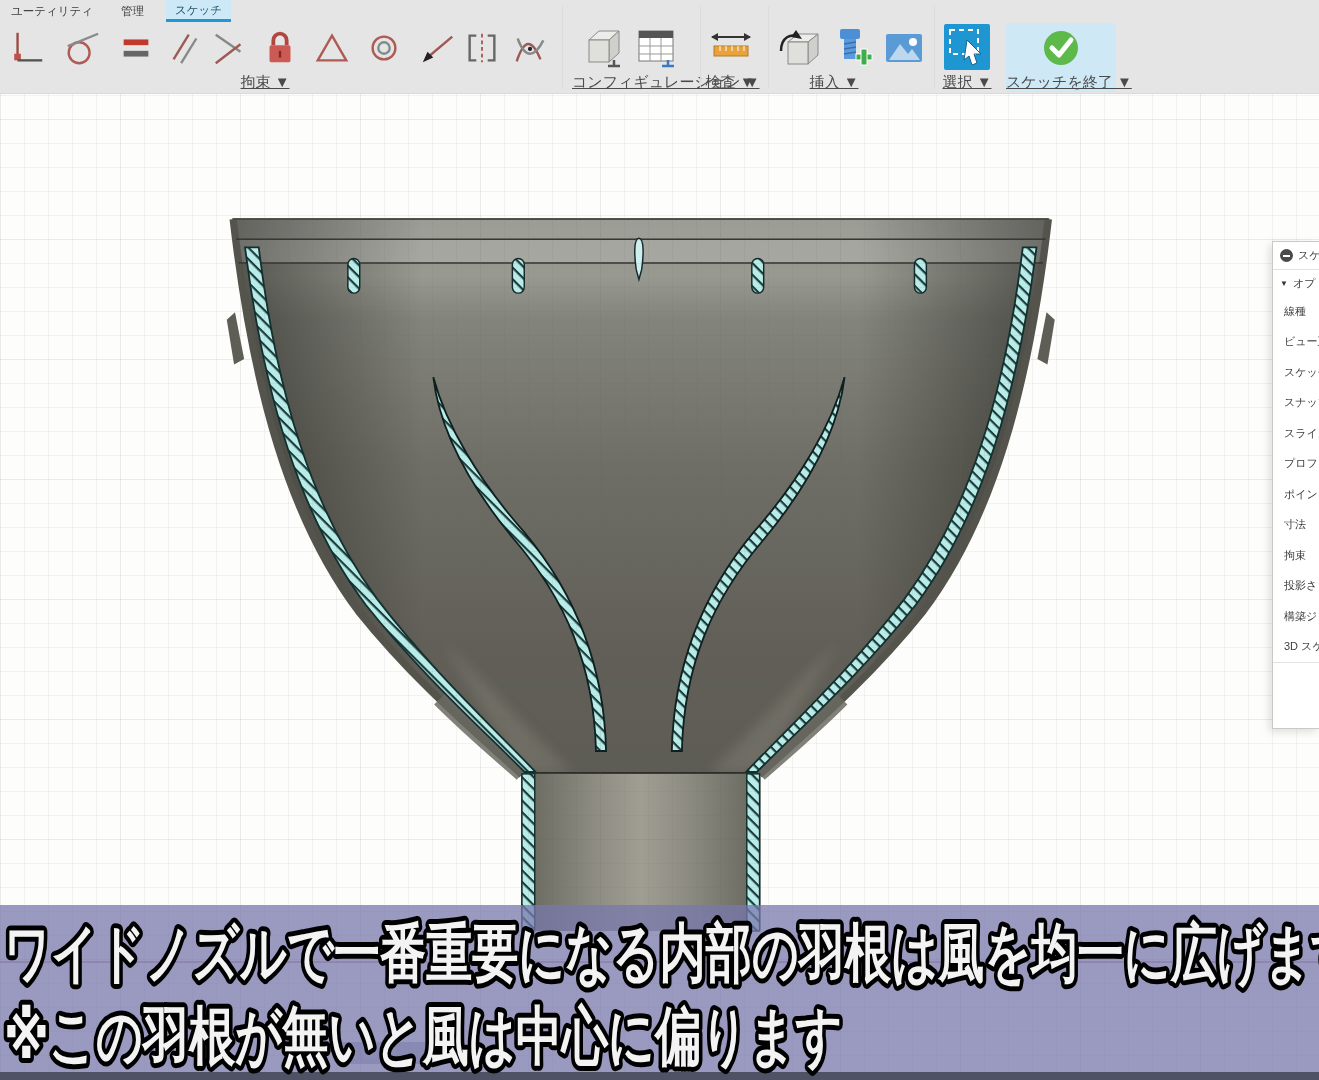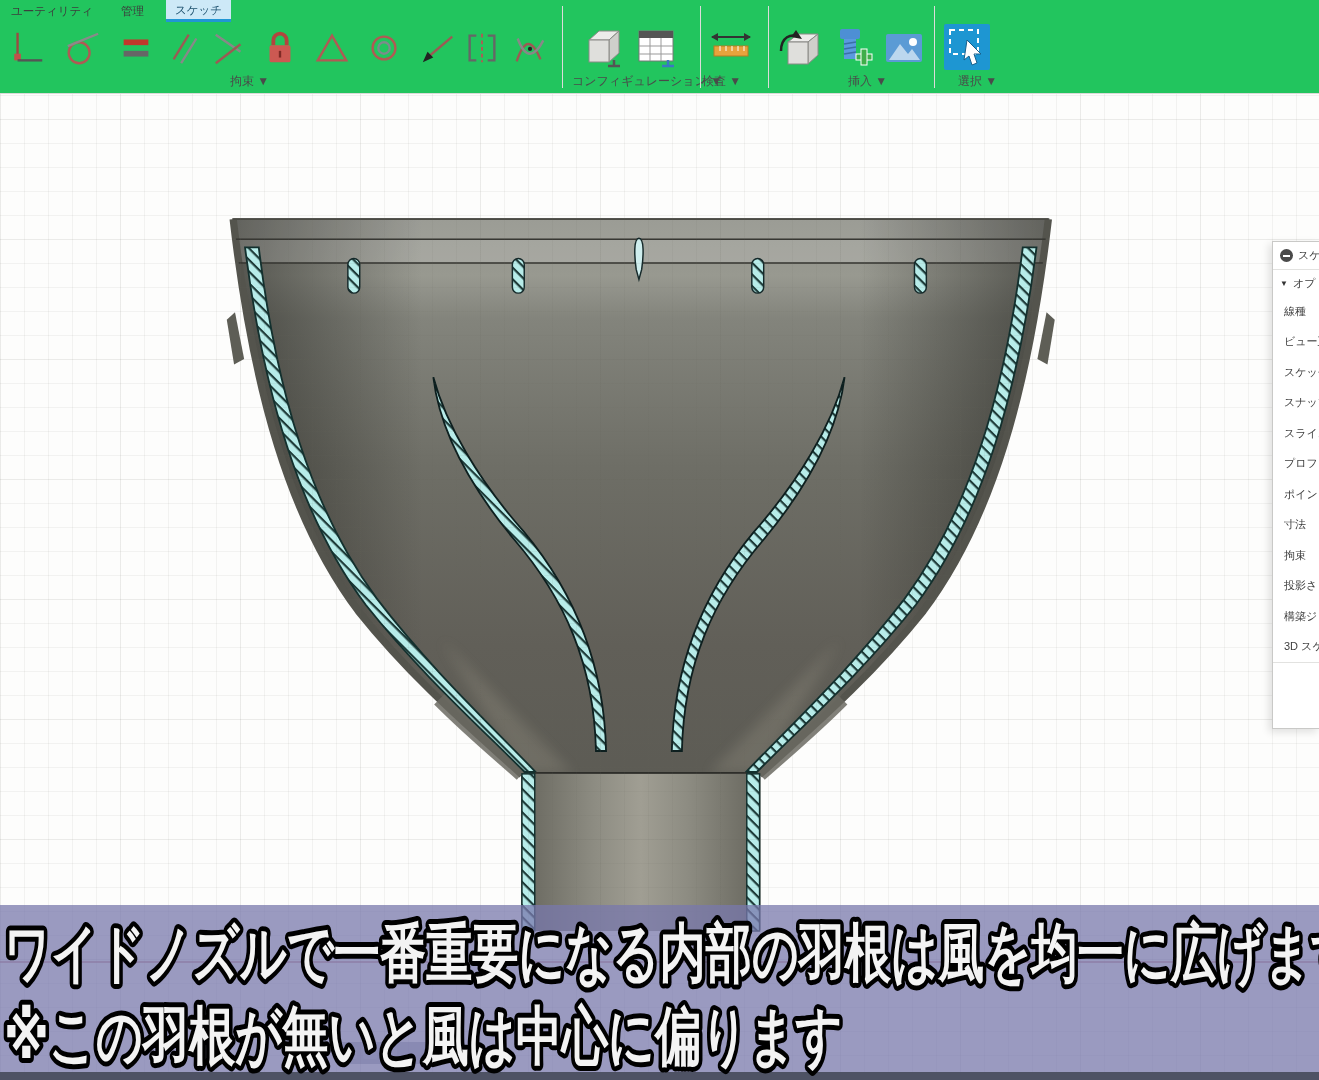--- a/index.html
+++ b/index.html
@@ -1,26 +1,26 @@
 <!DOCTYPE html>
 <html><head>
 <meta charset="utf-8">
 <style>
   html,body{margin:0;padding:0;background:#ddd;}
   .app{position:relative;width:1319px;height:1080px;overflow:hidden;background:#fdfdfc;
        font-family:"Liberation Sans","DejaVu Sans",sans-serif;-webkit-font-smoothing:antialiased;}
   
-  .topbar{position:absolute;left:0;top:0;width:1319px;height:93px;background:#22c55e;
+  .topbar{position:absolute;left:0;top:0;width:1319px;height:93px;background:#e5e5e5;
           border-bottom:1px solid #dadad8;z-index:50;}
   .tab{position:absolute;top:0;height:22px;line-height:22px;font-size:11.5px;color:#3c3c3c;
        padding:0 9px;white-space:nowrap;}
   .tab.active{background:#cde9f7;color:#1d516e;border-bottom:3px solid #2196d4;height:19px;line-height:20px;}
   .tbtn{position:absolute;top:26px;width:40px;height:44px;display:flex;align-items:center;justify-content:center;}
   .tbtn.big{width:50px;height:48px;top:24px;}
-  .glabel{position:absolute;top:73px;height:15px;font-size:12px;color:#4a4a4a;text-align:left;white-space:nowrap;}
+  .glabel{position:absolute;top:73px;height:15px;font-size:15px;color:#4a4a4a;text-align:center;white-space:nowrap;text-decoration:underline;}
   .tdiv{position:absolute;top:6px;width:1px;height:82px;background:#dcdcda;}
   .finish-tile{position:absolute;left:1006px;top:23px;width:110px;height:69px;background:#cfe8f6;}
   .finish-tile .glabel{position:absolute;left:0;top:50px;width:110px;}
   .sel-tile{background:#1e96d2;border-radius:2px;}
   
   .canvas{position:absolute;left:0;top:93px;width:1319px;height:987px;background:#fdfdfc;z-index:1;}
   .model-svg{position:absolute;left:0;top:0;z-index:2;}
   .grid-overlay{position:absolute;left:0;top:0;width:1319px;height:987px;z-index:3;pointer-events:none;
     background-image:
       repeating-linear-gradient(0deg, rgba(100,100,90,0.07) 0 1px, transparent 1px 24px),
@@ -194,32 +194,39 @@
         <rect x="32" y="24" width="6" height="16" fill="#3fae49" stroke="#fff"></rect>
       </svg>
     </div>
     <div class="tbtn big" style="left:880px;width:48px">
       <svg width="44" height="44" viewBox="0 0 44 44">
         <rect x="4" y="8" width="36" height="28" rx="2" fill="#5b9bd5"></rect>
         <circle cx="31" cy="16" r="4" fill="#fefefe"></circle>
         <polygon points="7,34 18,18 26,28 30,23 38,34" fill="#bcd7ee"></polygon>
       </svg>
     </div>
-    <div class="glabel" style="left:848px;width:64px">挿入 ▼</div>
+    <div class="glabel" style="left:802px;width:64px">挿入 ▼</div>
 
     <div class="tdiv" style="left:934px"></div>
 
     <div class="tbtn big sel-tile" style="left:944px;width:46px;height:46px">
       <svg width="44" height="44" viewBox="0 0 44 44">
         <rect x="5" y="5" width="28" height="24" fill="none" stroke="#fff" stroke-width="2" stroke-dasharray="5 4"></rect>
         <polygon points="22,15 36,29 29,29 32,38 27,40 24,31 19,35" fill="#fff" stroke="#18608c"></polygon>
       </svg>
     </div>
-    <div class="glabel" style="left:958px;width:58px">選択 ▼</div>
-
+    <div class="glabel" style="left:938px;width:58px">選択 ▼</div>
+
+    <div class="finish-tile">
+      <svg width="40" height="40" viewBox="0 0 40 40" style="position:absolute;left:35px;top:5px">
+        <circle cx="20" cy="20" r="17" fill="#5cb94a"></circle>
+        <path d="M11,20 L18,27 L30,12" fill="none" stroke="#fff" stroke-width="5" stroke-linecap="round" stroke-linejoin="round"></path>
+      </svg>
+      <div class="glabel">スケッチを終了 ▼</div>
+    </div>
   </div>
 
   <div class="canvas">
     <svg class="model-svg" width="1319" height="987" viewBox="0 93 1319 1080">
       <defs>
         <linearGradient id="bodyGrad" x1="0" y1="231" x2="0" y2="1008" gradientUnits="userSpaceOnUse">
           <stop offset="0" stop-color="#90918a"></stop>
           <stop offset="0.08" stop-color="#989990"></stop>
           <stop offset="0.14" stop-color="#83847c"></stop>
           <stop offset="0.35" stop-color="#6e6e66"></stop>

